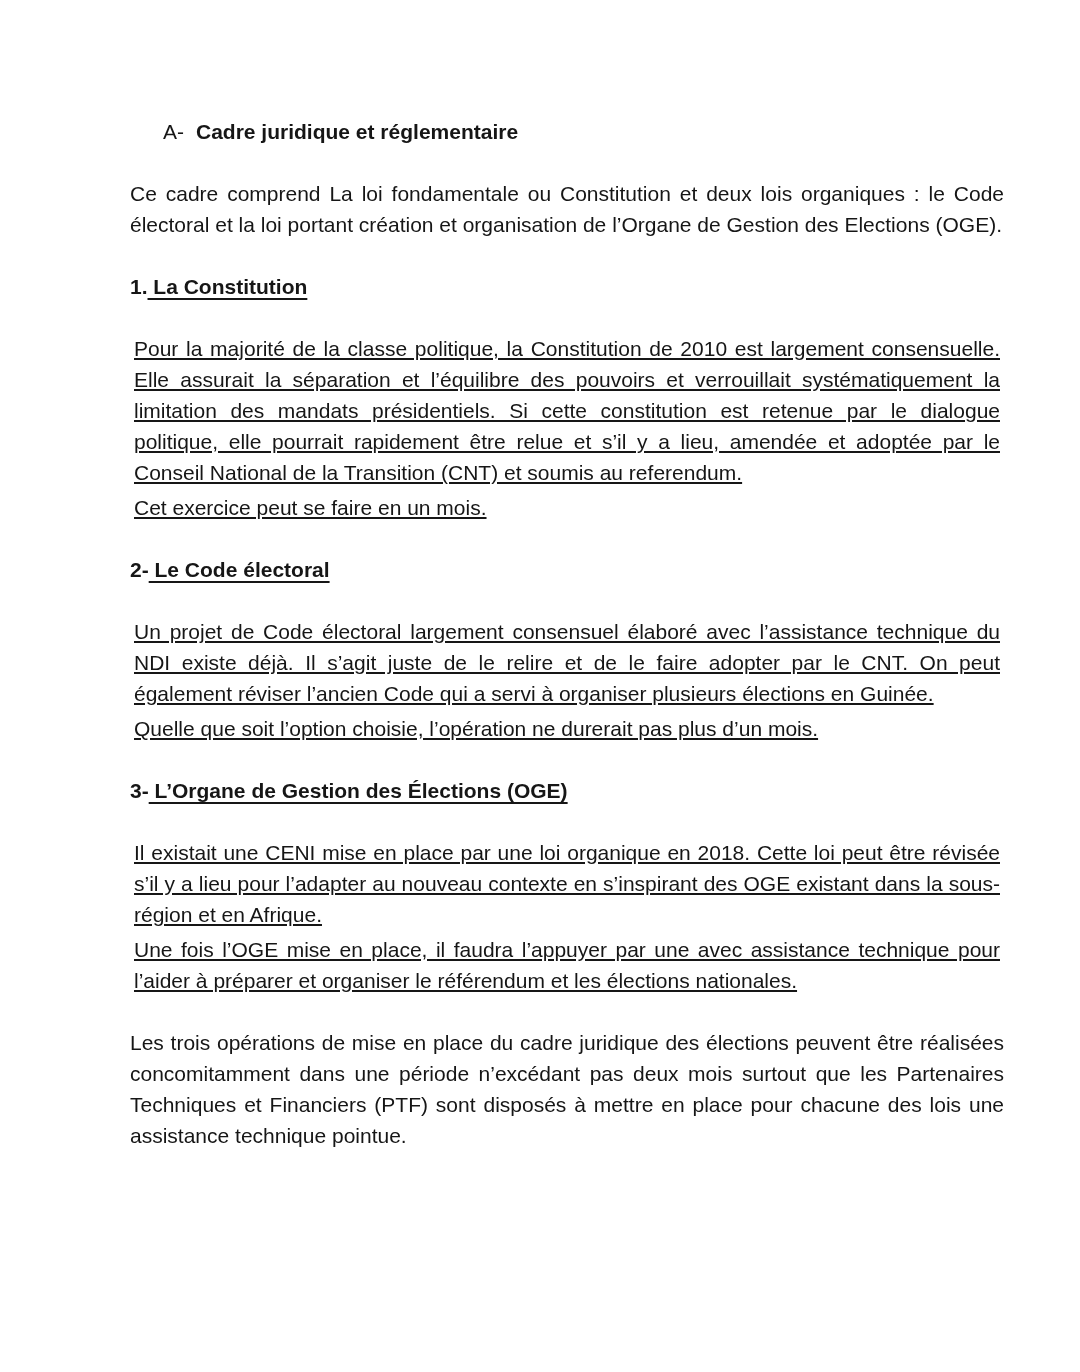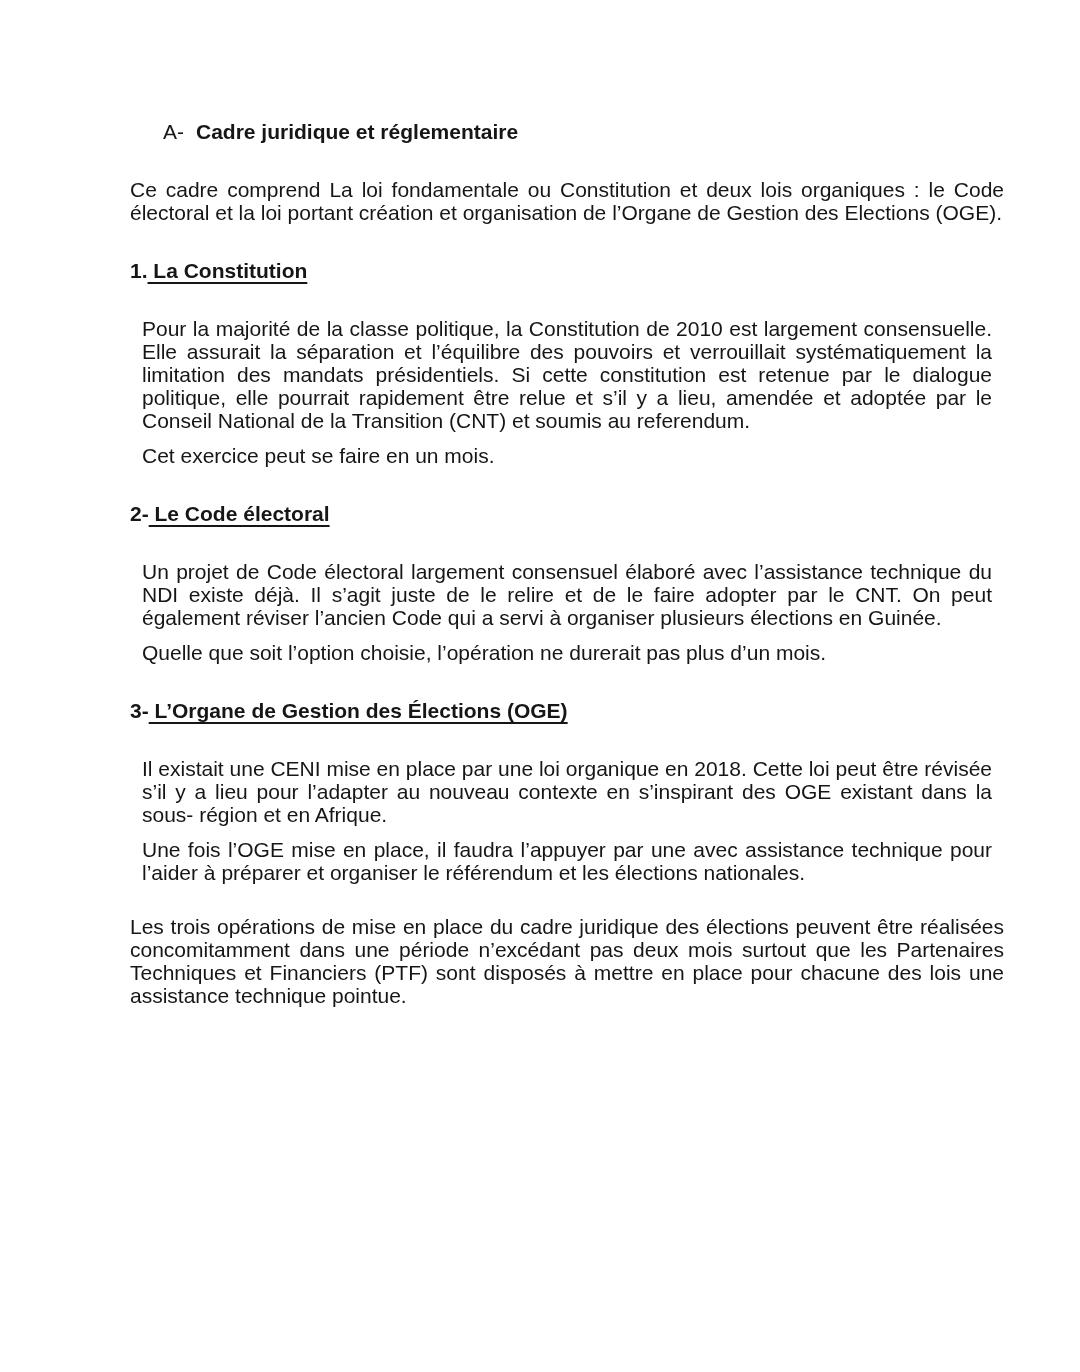--- a/index.html
+++ b/index.html
@@ -31,28 +31,29 @@
   .doc-title .title-num {
     margin-right: 12px;
     font-weight: normal;
   }
   .doc-title .title-text {
     font-weight: bold;
   }
   .para {
     margin: 0 0 31px 0;
     font-size: 21px;
-    line-height: 23px;
+    line-height: 31px;
     text-align: justify;
   }
   .block {
     margin: 0 0 31px 0;
   }
   .block .para {
-    margin: 12px;
+    margin: 4px;
+    text-decoration: underline;
   }
   .sec-heading {
     margin: 0 0 31px 0;
     font-size: 21px;
     line-height: 31px;
     font-weight: bold;
   }
   .sec-heading .underlined {
     text-decoration: underline;
     text-underline-offset: 4px;

